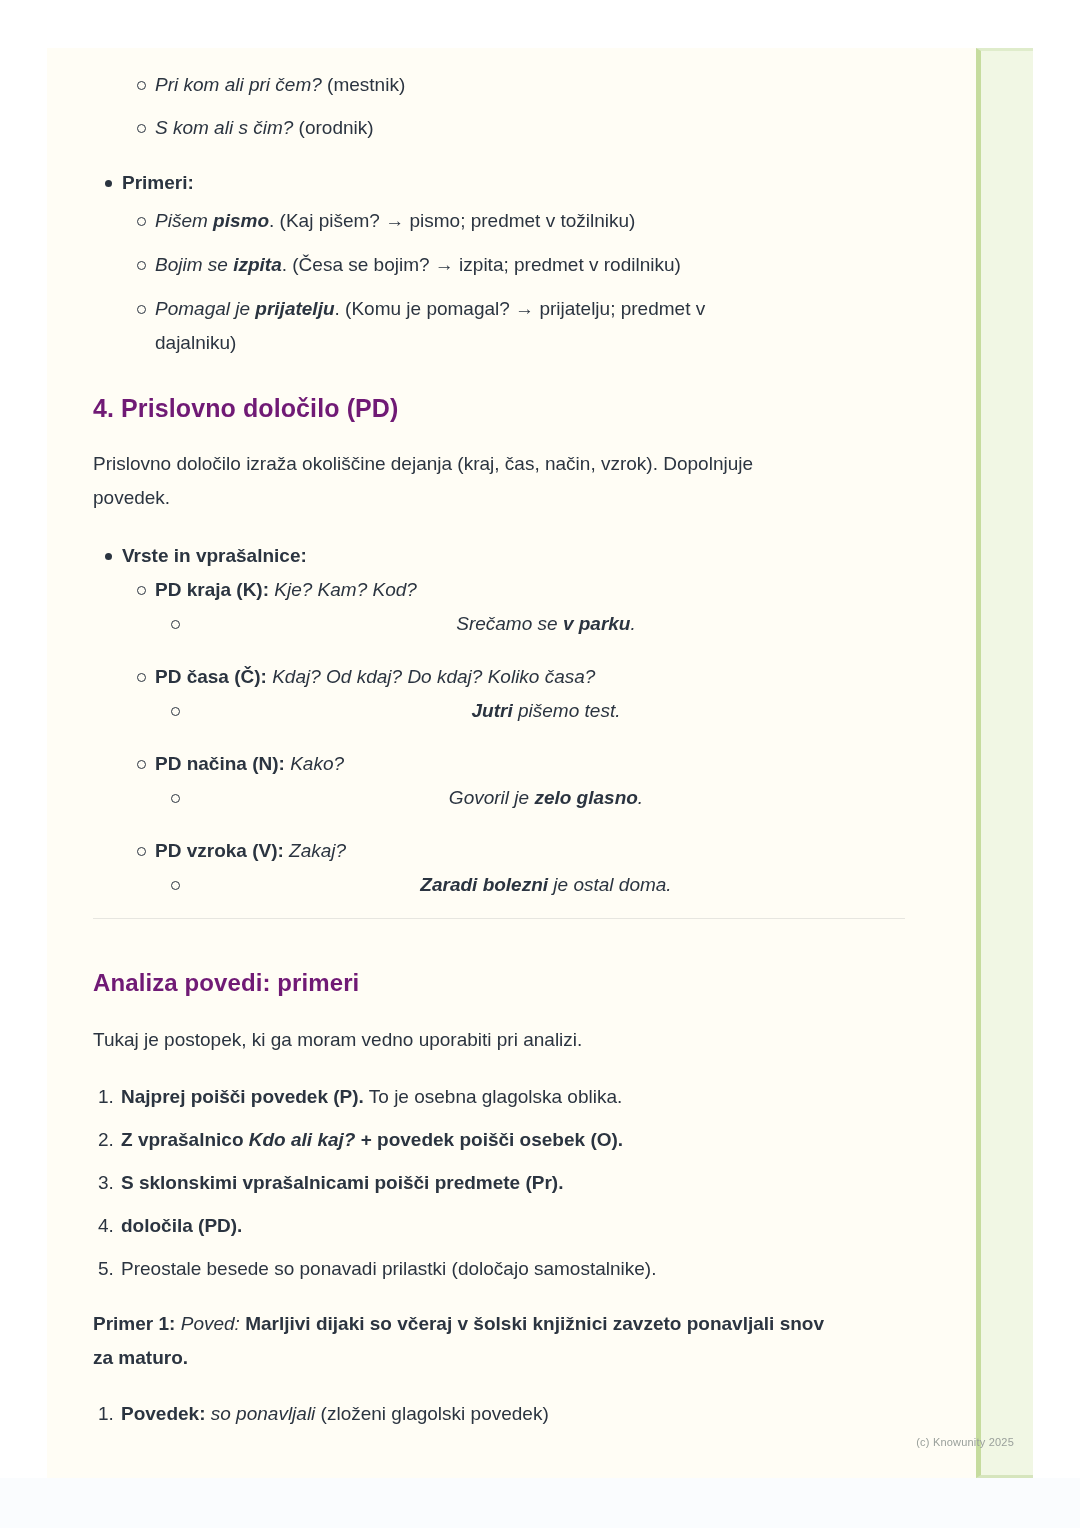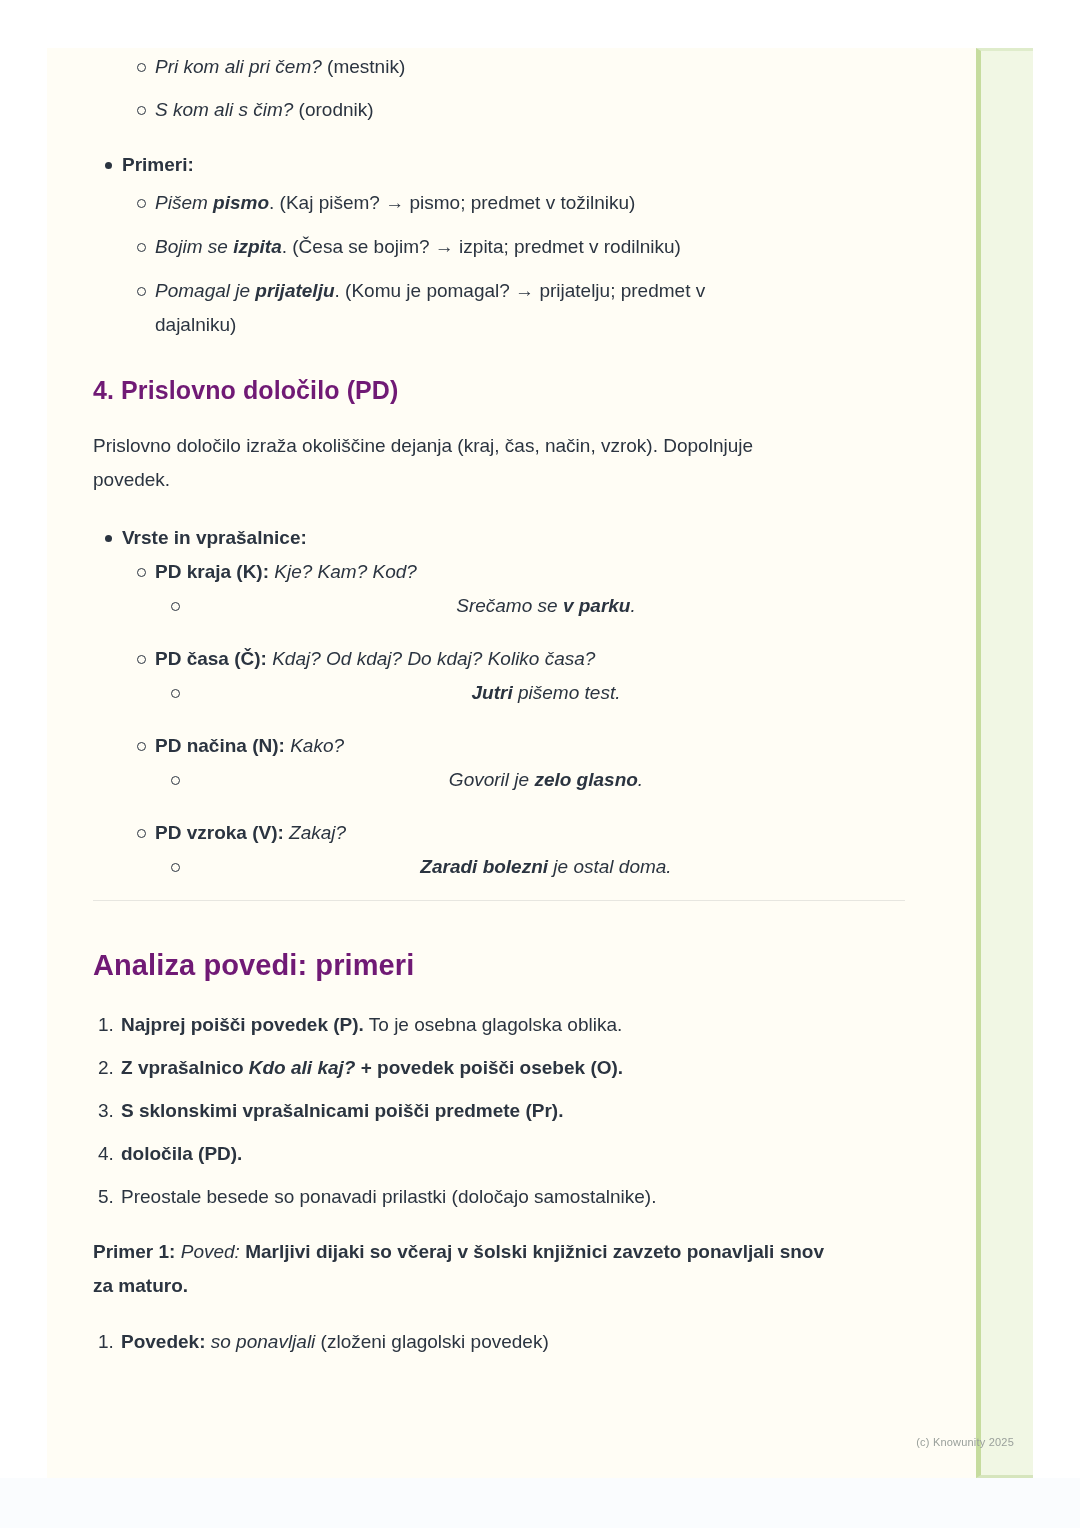--- a/index.html
+++ b/index.html
@@ -8,21 +8,21 @@
     font-family:"Liberation Sans","DejaVu Sans",sans-serif;
     color:#2b3440;font-size:19px;line-height:34px;overflow:hidden;
   }
   .page{position:absolute;left:47px;top:48px;width:986px;height:1430px;background:#fffdf5;}
   .strip{
     position:absolute;top:0;right:0;width:57px;height:100%;
     background:#f1f7e4;box-sizing:border-box;
     border-left:5px solid #c6dc9e;border-top:3px solid #dfeccb;border-bottom:3px solid #d6e5bd;
   }
   .bottom-band{position:absolute;left:0;top:1478px;width:1080px;height:50px;background:#fafcfe;}
-  .content{position:absolute;left:46px;top:2px;width:812px;}
+  .content{position:absolute;left:46px;top:20px;width:812px;}
 
   .li{position:relative;}
   .l1{padding-left:29px;}
   .l1>.bullet{position:absolute;left:12px;top:14px;width:7px;height:7px;background:#2b3440;border-radius:50%;}
   .l2{padding-left:62px;}
   .l2>.bullet{position:absolute;left:44px;top:13px;width:9px;height:9px;border:1.5px solid #2b3440;border-radius:50%;box-sizing:border-box;}
   .l3{padding-left:94px;text-align:center;}
   .l3>.bullet{position:absolute;left:78px;top:13px;width:9px;height:9px;border:1.5px solid #2b3440;border-radius:50%;box-sizing:border-box;}
 
   .cont-list .li{margin-bottom:9px;}
@@ -30,21 +30,21 @@
   .primeri-items{margin-top:4px;}
   .primeri-items .li{margin-bottom:10px;}
 
   .it{font-style:italic;}
   .b{font-weight:700;}
   .bi{font-weight:700;font-style:italic;}
   .block{display:block;}
 
   h2,h3{margin:0;color:#701a75;}
   h3{font-size:25px;line-height:36px;margin:30px 0 21px 0;letter-spacing:.1px;}
-  h2{font-size:29px;line-height:40px;margin:44px 0 20px 0;letter-spacing:.1px;}
+  h2{font-size:24px;line-height:40px;margin:44px 0 20px 0;letter-spacing:.1px;}
 
   p{margin:0;}
   .vrste{margin-top:24px;}
   .type + .type{margin-top:19px;}
 
   .divider{margin-top:16px;height:1px;background:#e7e6e0;width:100%;}
 
   .steps{margin-top:23px;padding-left:5px;}
   .step{display:flex;margin-bottom:9px;}
   .step-num{width:23px;flex:none;}
@@ -147,20 +147,21 @@
       </div>
       <div class="li l3">
         <span class="bullet"></span>
         <span class="it"></span><span class="bi">Zaradi bolezni</span><span class="it"> je ostal doma.</span>
       </div>
     </div>
 
     <div class="divider"></div>
 
     <h2>Analiza povedi: primeri</h2>
+    <p>Tukaj je postopek, ki ga moram vedno uporabiti pri analizi.</p>
 
     <div class="steps">
       <div class="step">
         <span class="step-num">1.</span>
         <span class="step-body"><span class="b">Najprej poišči povedek (P).</span><span> To je osebna glagolska oblika.</span></span>
       </div>
       <div class="step">
         <span class="step-num">2.</span>
         <span class="step-body"><span class="b">Z vprašalnico </span><span class="bi">Kdo ali kaj?</span><span class="b"> + povedek poišči osebek (O).</span></span>
       </div>

